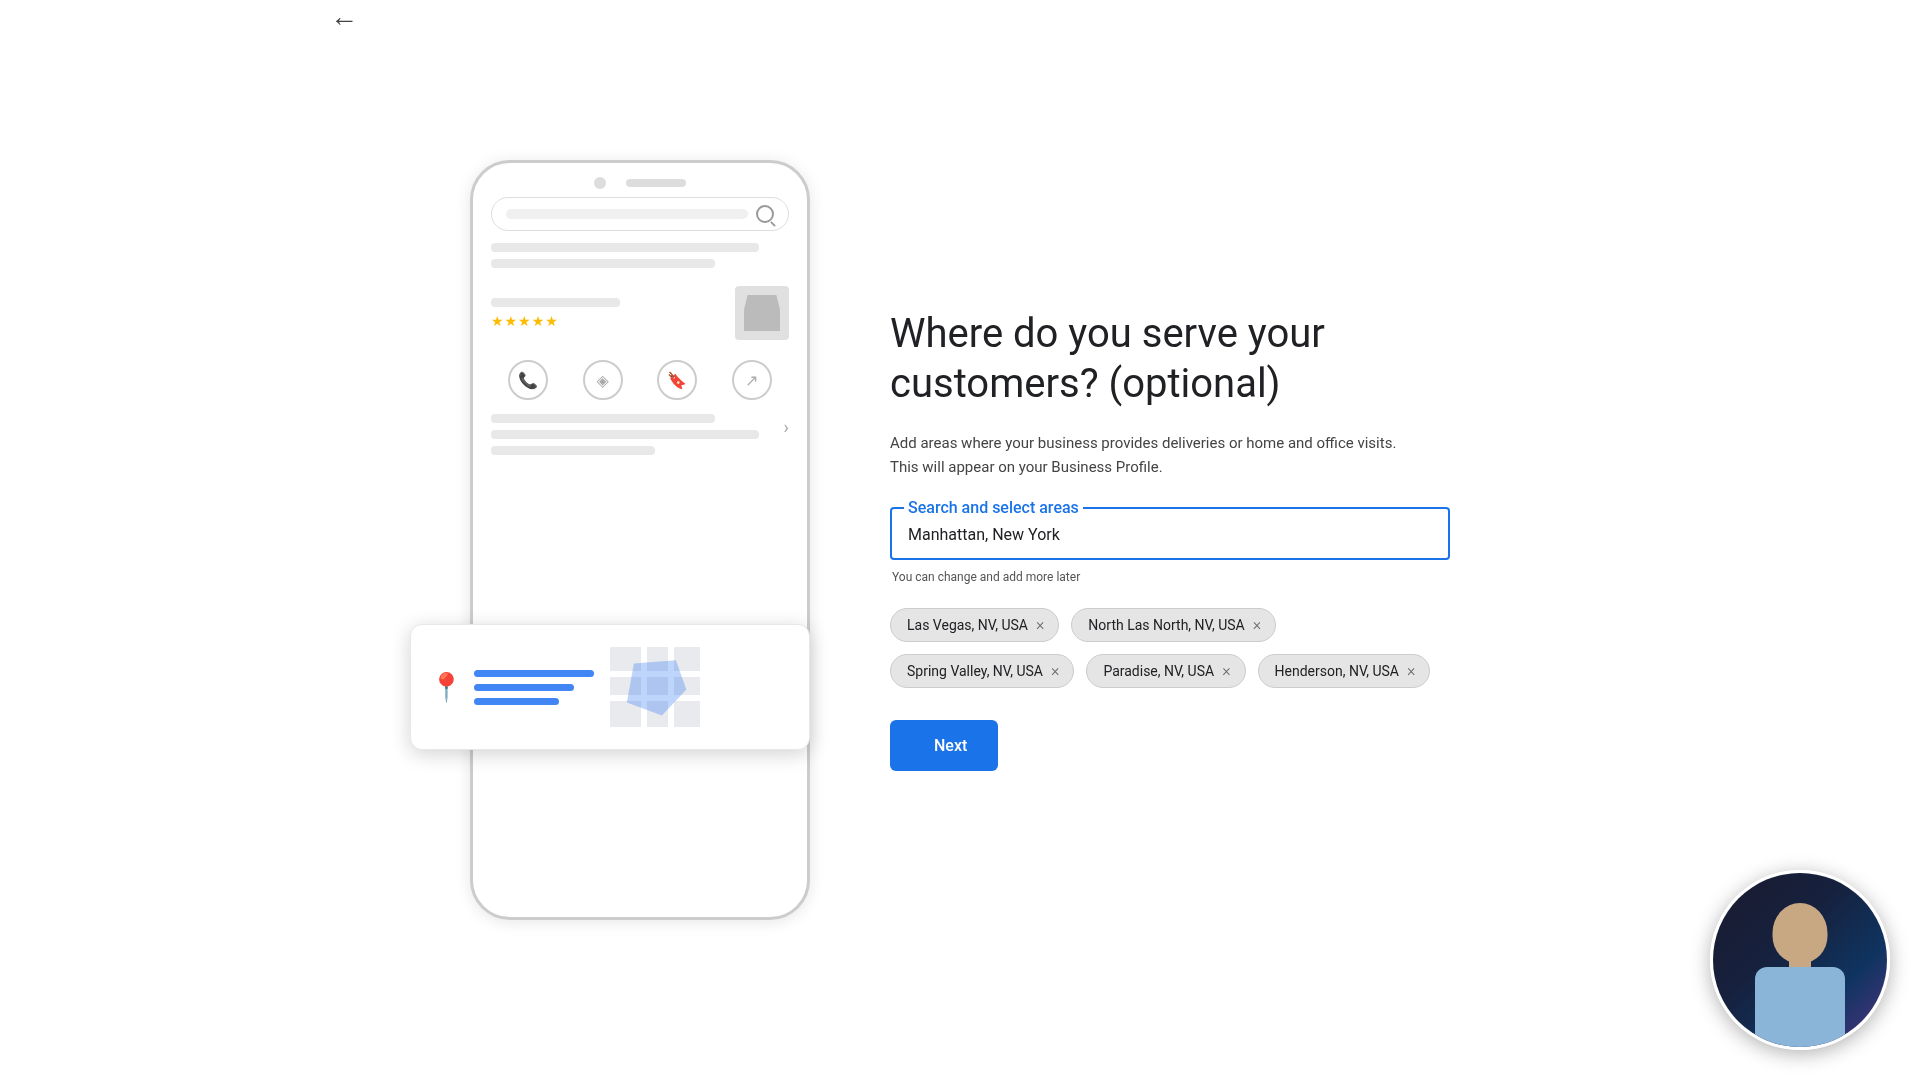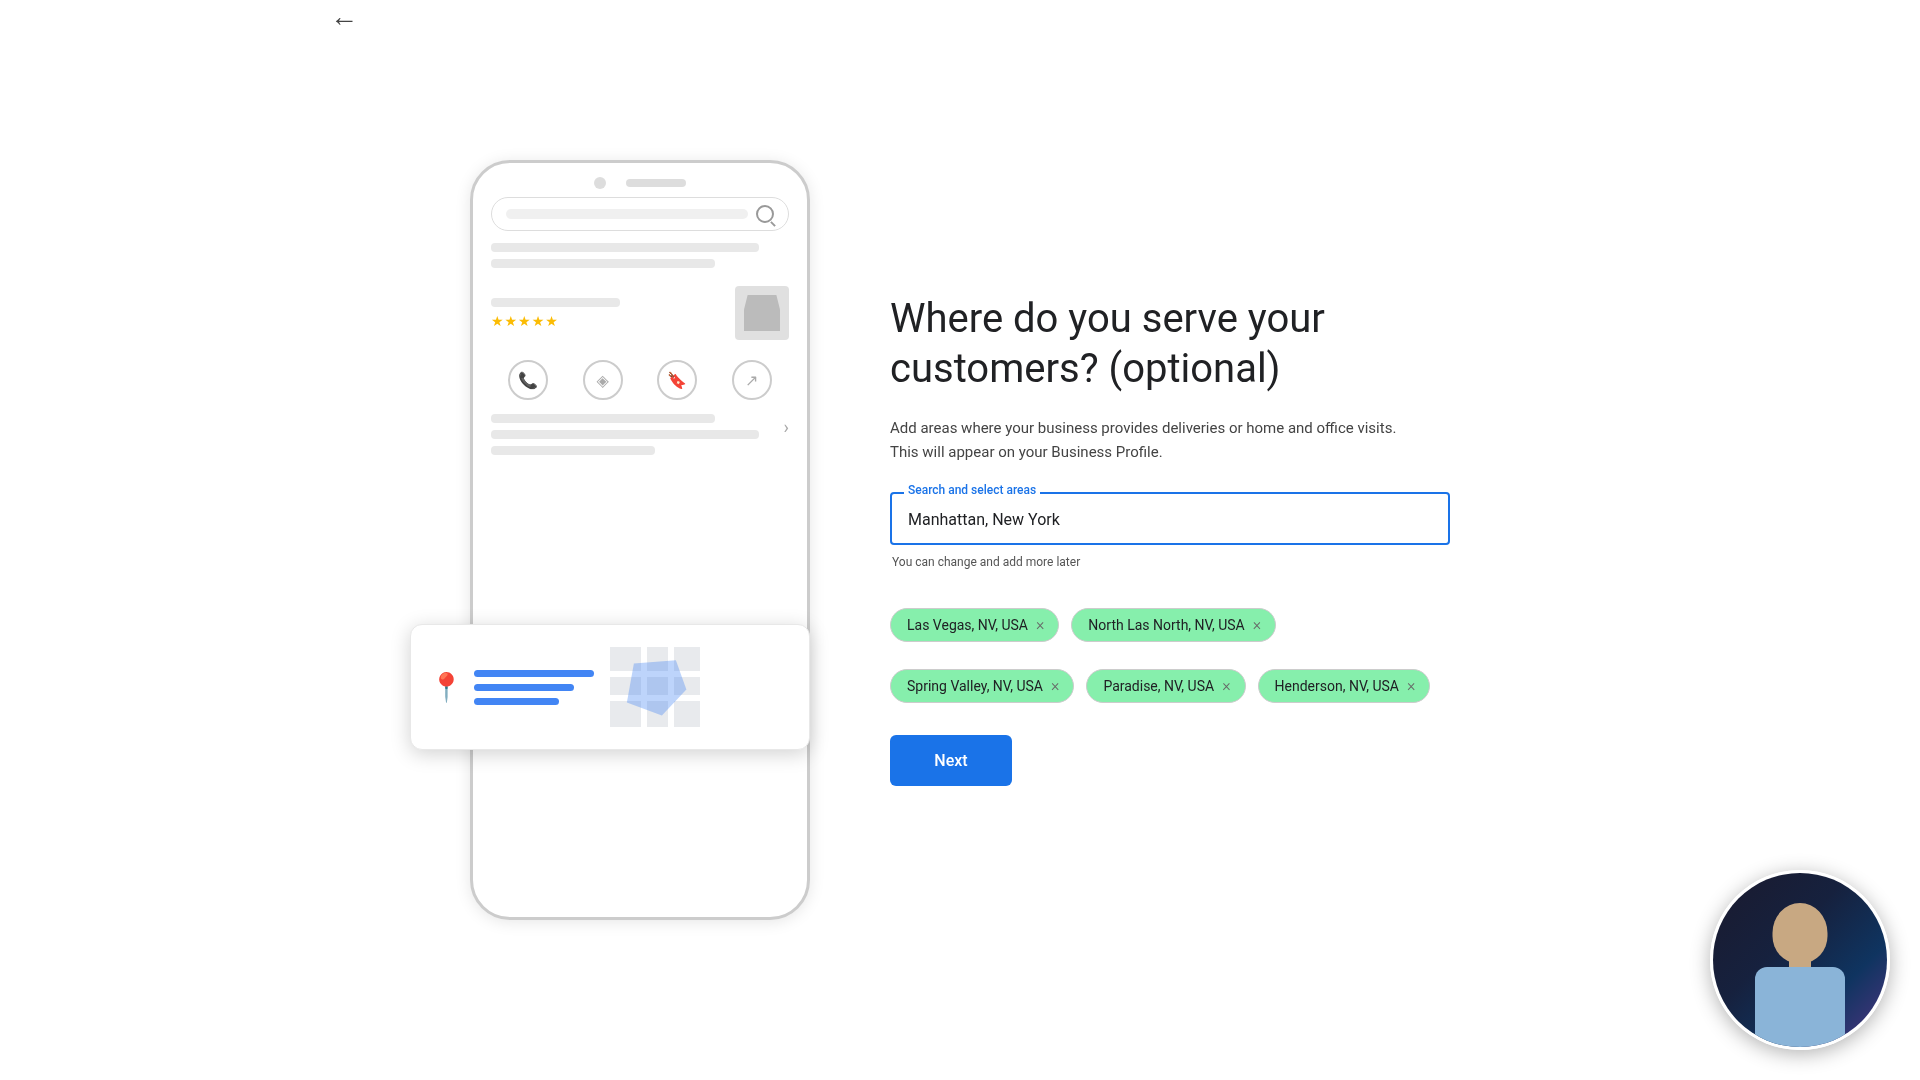--- a/index.html
+++ b/index.html
@@ -349,21 +349,21 @@
       border-radius: 4px;
       margin-bottom: 10px;
     }
 
     .search-field-label {
       position: absolute;
       top: -11px;
       left: 12px;
       background: #fff;
       padding: 0 4px;
-      font-size: 12px;
+      font-size: 16px;
       color: #1a73e8;
       font-weight: 500;
     }
 
     .search-field-input {
       width: 100%;
       border: none;
       outline: none;
       padding: 16px 16px 14px;
       font-size: 16px;
@@ -388,44 +388,43 @@
 
     .tag-chip {
       display: flex;
       align-items: center;
       gap: 8px;
       border: 1px solid #ccc;
       border-radius: 20px;
       padding: 8px 14px 8px 16px;
       font-size: 14px;
       color: #202124;
-      background: #86efac;
+      background: #e5e5e5;
       cursor: default;
-      margin-top: 15px;
     }
 
     .tag-remove {
       color: #666;
       font-size: 16px;
       cursor: pointer;
       line-height: 1;
       font-weight: 300;
     }
 
     .next-button {
       background: #1a73e8;
       color: #fff;
       border: none;
       border-radius: 6px;
       padding: 16px 44px;
       font-size: 16px;
       font-weight: 500;
       cursor: pointer;
       font-family: inherit;
-      width: 122px;
+      width: 108px;
     }
 
     
     .video-avatar {
       position: absolute;
       bottom: 30px;
       right: 30px;
       width: 180px;
       height: 180px;
       border-radius: 50%;

